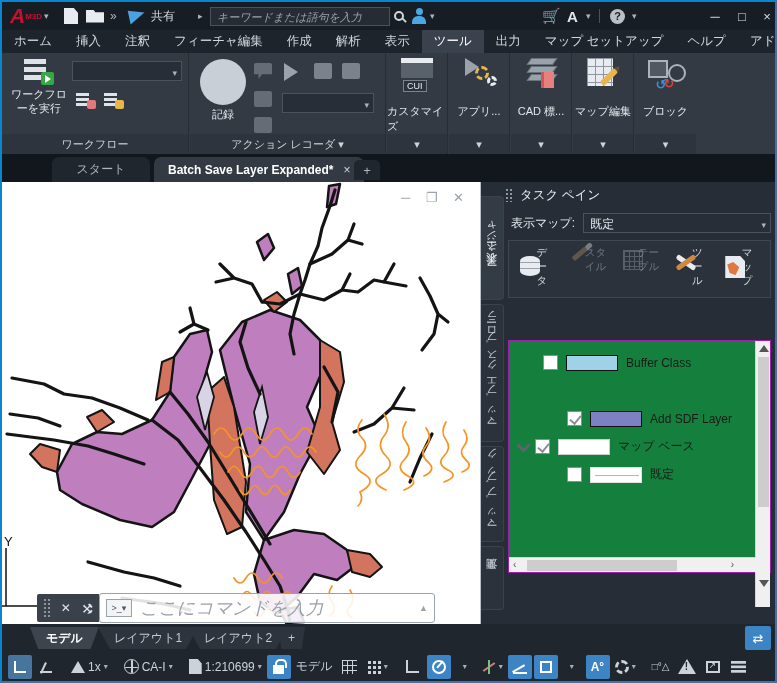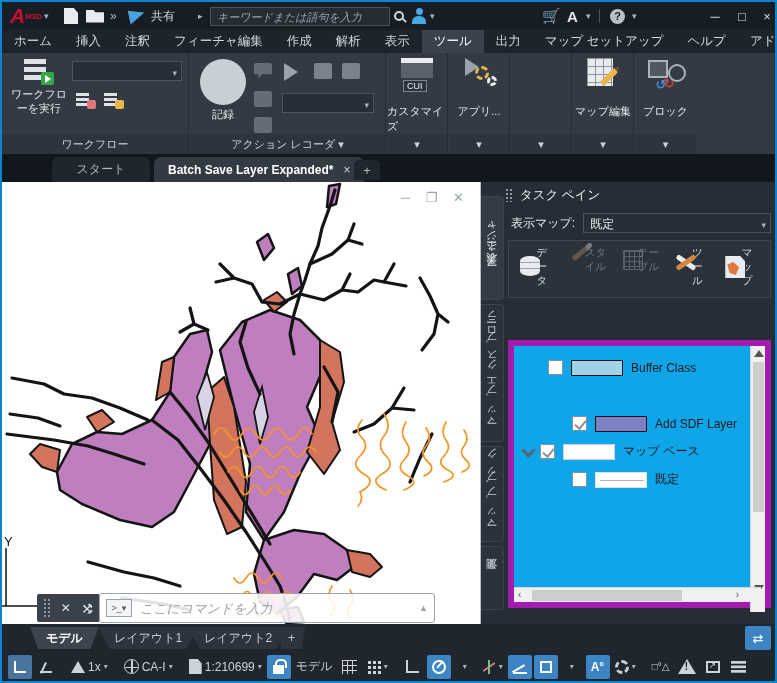--- a/index.html
+++ b/index.html
@@ -80,21 +80,21 @@
   #dwg-ctrl { position:absolute; right:10px; top:8px; color:#9aa2ab; font-size:13px; letter-spacing:6px; }
   #ucs { position:absolute; left:0; bottom:18px; color:#111; font-size:13px; }
 
   
   #cmdbar { position:absolute; left:35px; top:410px; width:398px; height:32px; display:flex; align-items:center; }
   #cmd-chip { width:62px; height:28px; background:#3a414a; display:flex; align-items:center; justify-content:space-around; color:#e3e7ec; border-radius:2px 0 0 2px; }
   .dots { width:7px; height:20px; background:radial-gradient(#8d959e 1.3px,transparent 1.5px) 0 0/4px 4px; }
   .wrench { color:#e3e7ec; font-size:13px; transform:rotate(90deg); }
   #cmd-field { flex:1; height:30px; background:rgba(255,255,255,.88); border:1px solid #9aa2ab; border-radius:3px; display:flex; align-items:center; padding:0 6px; }
   #cmd-prompt { width:26px; height:18px; border:1px solid #9aa2ab; background:#f2f4f6; color:#555; font-size:9px; display:flex; align-items:center; justify-content:center; margin-right:8px; }
-  #cmd-input { flex:1; border:none; outline:none; background:transparent; font-size:13px; color:#666; }
+  #cmd-input { flex:1; border:none; outline:none; background:transparent; font-size:18px; color:#666; }
   #cmd-input::placeholder { color:#9aa2ab; font-style:italic; }
   #cmd-up { color:#9aa2ab; font-size:9px; }
 
   
   #taskpane { position:absolute; left:479px; top:180px; width:294px; height:442px; background:#262d36; }
   #tp-header { position:absolute; left:24px; top:2px; width:268px; height:22px; display:flex; align-items:center; color:#e8ecf0; font-size:12.5px; gap:8px; }
   .vtabs { position:absolute; left:0; top:6px; width:24px; height:430px; }
   .vtab { position:absolute; left:0; width:23px; background:#2b323b; border:1px solid #3a424c; border-right:none; border-radius:4px 0 0 4px; color:#c3cad2; font-size:11px; display:flex; align-items:center; justify-content:center; writing-mode:vertical-rl; transform:rotate(180deg); }
   .vtab.active { background:#333b45; color:#e8ecf0; }
   #tp-maprow { position:absolute; left:30px; top:30px; width:260px; height:22px; display:flex; align-items:center; color:#e3e7ec; font-size:12px; gap:8px; }
@@ -115,21 +115,21 @@
   .mappg { position:absolute; left:3px; top:2px; width:20px; height:22px; background:#e8ecf0; clip-path:polygon(0 0,75% 0,100% 25%,100% 100%,0 100%); }
   .mappg::after { content:""; position:absolute; left:2px; top:6px; width:12px; height:13px; background:#e07840; clip-path:polygon(0 20%,50% 0,100% 40%,70% 100%,20% 85%); }
   #tp-groups { position:absolute; left:27px; top:124px; width:263px; height:26px; display:flex; align-items:center; gap:10px; }
   .grp-btn { height:24px; display:flex; align-items:center; gap:5px; font-size:12px; color:#e8ecf0; padding:0 8px; }
   .grp-btn.pressed { background:#39414b; border:1px solid #5d6670; }
   .grp-btn.disabled { color:#707a84; }
   .lyr-ic { width:15px; height:13px; border:1px solid #c3cad2; background:linear-gradient(#c3cad2 2px,transparent 2px) 1px 2px/12px 4px no-repeat,linear-gradient(#c3cad2 2px,transparent 2px) 1px 7px/12px 4px no-repeat; }
   .ord-ic { width:14px; height:14px; background:linear-gradient(#707a84 2px,transparent 2px) 0 0/14px 4px; position:relative; }
 
   
-  #tree { position:absolute; left:27px; top:158px; width:263px; height:268px; background:#0ea5e9; border:6px solid #a21caf; }
+  #tree { position:absolute; left:27px; top:158px; width:263px; height:233px; background:#15803d; border:1px solid #a21caf; }
   .trow { position:absolute; left:0; width:245px; height:27px; display:flex; align-items:center; font-size:12px; color:#1a1a1a; gap:8px; padding-left:8px; white-space:nowrap; overflow:hidden; }
   .trow.selected { background:#0a79d3; color:#fff; font-weight:bold; width:245px; }
   .chev { width:10px; height:10px; border-right:3px solid #5d646c; border-bottom:3px solid #5d646c; transform:rotate(45deg) translateY(-2px); flex:none; }
   .trow.selected .chev { border-color:#4f5archive; }
   .cbox { width:15px; height:15px; background:#fff; border:1px solid #8a8f95; position:relative; flex:none; }
   .cbox.checked::after { content:""; position:absolute; left:4px; top:1px; width:5px; height:9px; border-right:2px solid #8a8f95; border-bottom:2px solid #8a8f95; transform:rotate(40deg); }
   .swatch { width:52px; height:16px; border:1px solid #111; flex:none; }
   .folder { width:18px; height:13px; flex:none; background:#a9afb6; clip-path:polygon(0 0,40% 0,52% 20%,100% 20%,100% 100%,0 100%); border:1px solid #6e747b; }
   .vsb { position:absolute; right:0; top:0; width:15px; height:266px; background:#f0f0f0; border-left:1px solid #d5d5d5; }
   .vsb .thumb { position:absolute; left:2px; top:16px; width:11px; height:150px; background:#cdcdcd; }
@@ -315,20 +315,29 @@
         <div class="b5-icon">
           <div class="playtri" style="position:absolute;left:6px;top:2px;border-left-color:#9aa2ab"></div>
           <div class="gear" style="width:14px;height:14px;left:16px;top:10px"></div>
           <div class="gear" style="width:10px;height:10px;left:28px;top:20px;border-color:#e8ecf0"></div>
         </div>
         <div>アプリ...</div>
       </div>
       <div class="rpanel-label">▾</div>
     </div>
     <div class="rpanel" style="left:509px;width:61px">
+      <div class="big5">
+        <div class="b5-icon">
+          <div class="sheet" style="left:8px;top:2px"></div>
+          <div class="sheet" style="left:8px;top:10px"></div>
+          <div class="sheet" style="left:8px;top:18px"></div>
+          <div class="redbook" style="left:20px;top:16px"></div>
+        </div>
+        <div>CAD 標...</div>
+      </div>
       <div class="rpanel-label">▾</div>
     </div>
     <div class="rpanel" style="left:571px;width:61px">
       <div class="big5">
         <div class="b5-icon">
           <div class="mapsheet"></div>
             <div class="pencil" style="left:16px;top:18px"></div>
         </div>
         <div>マップ編集</div>
       </div>

